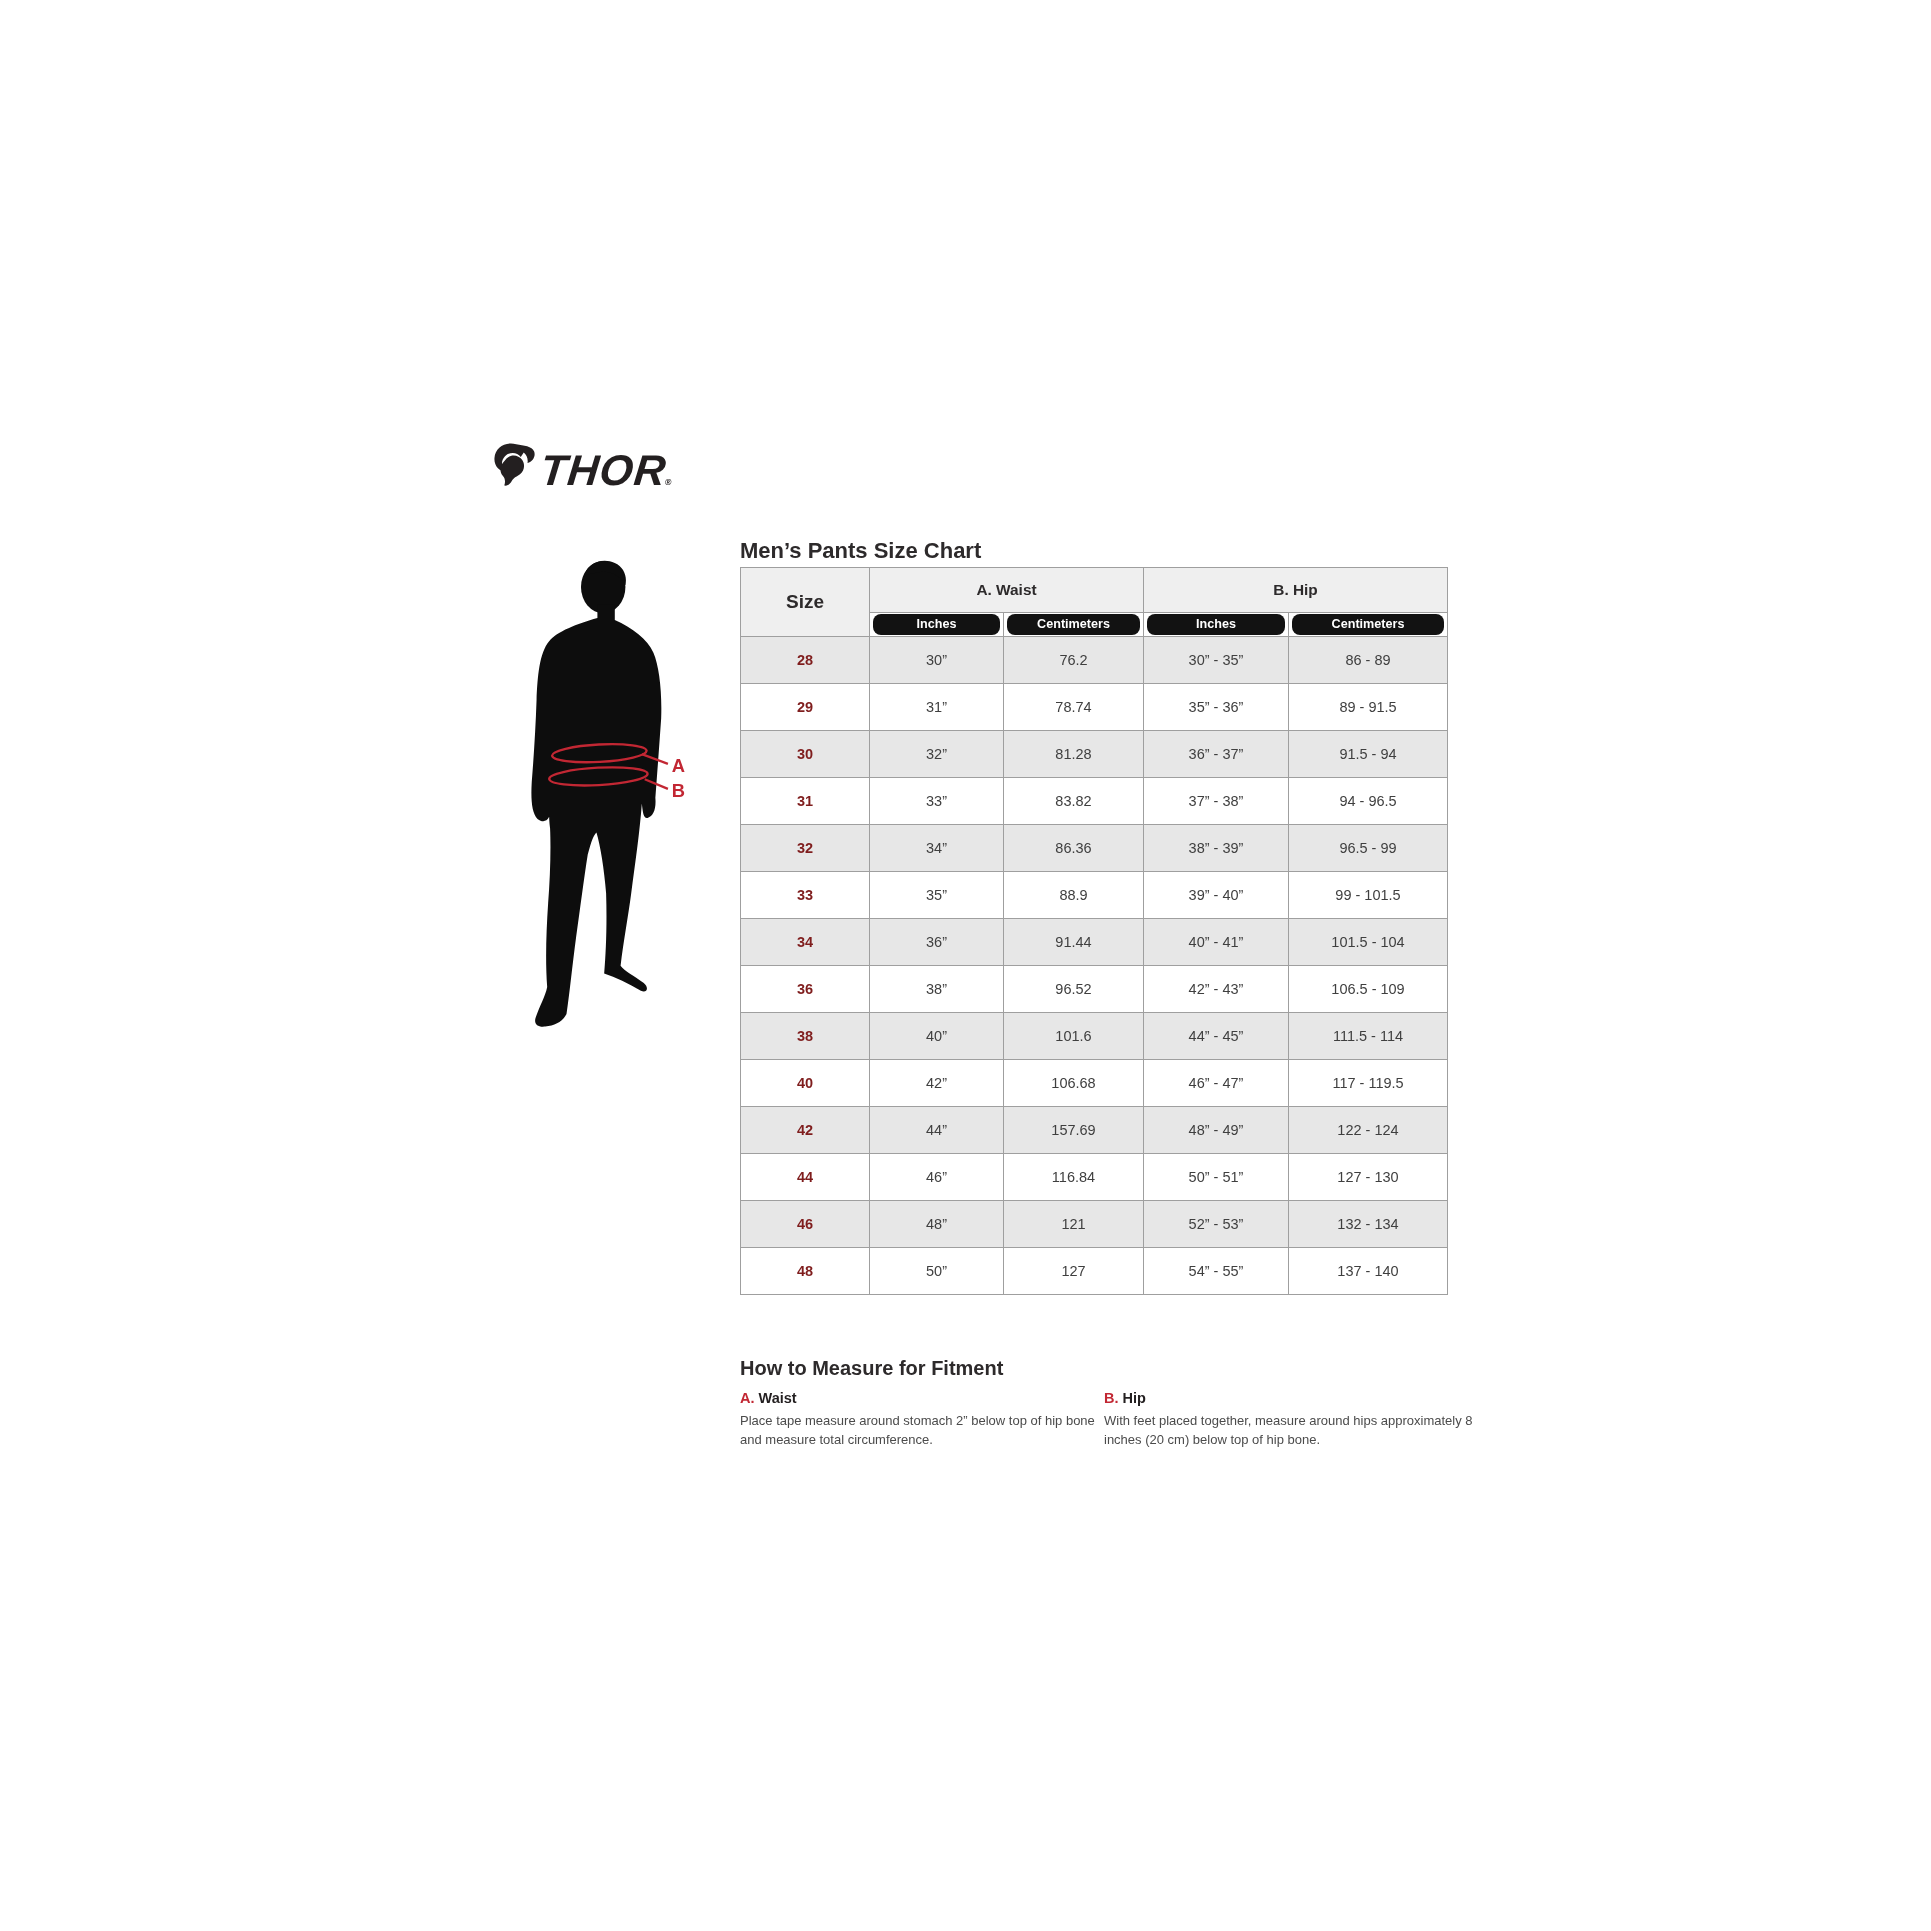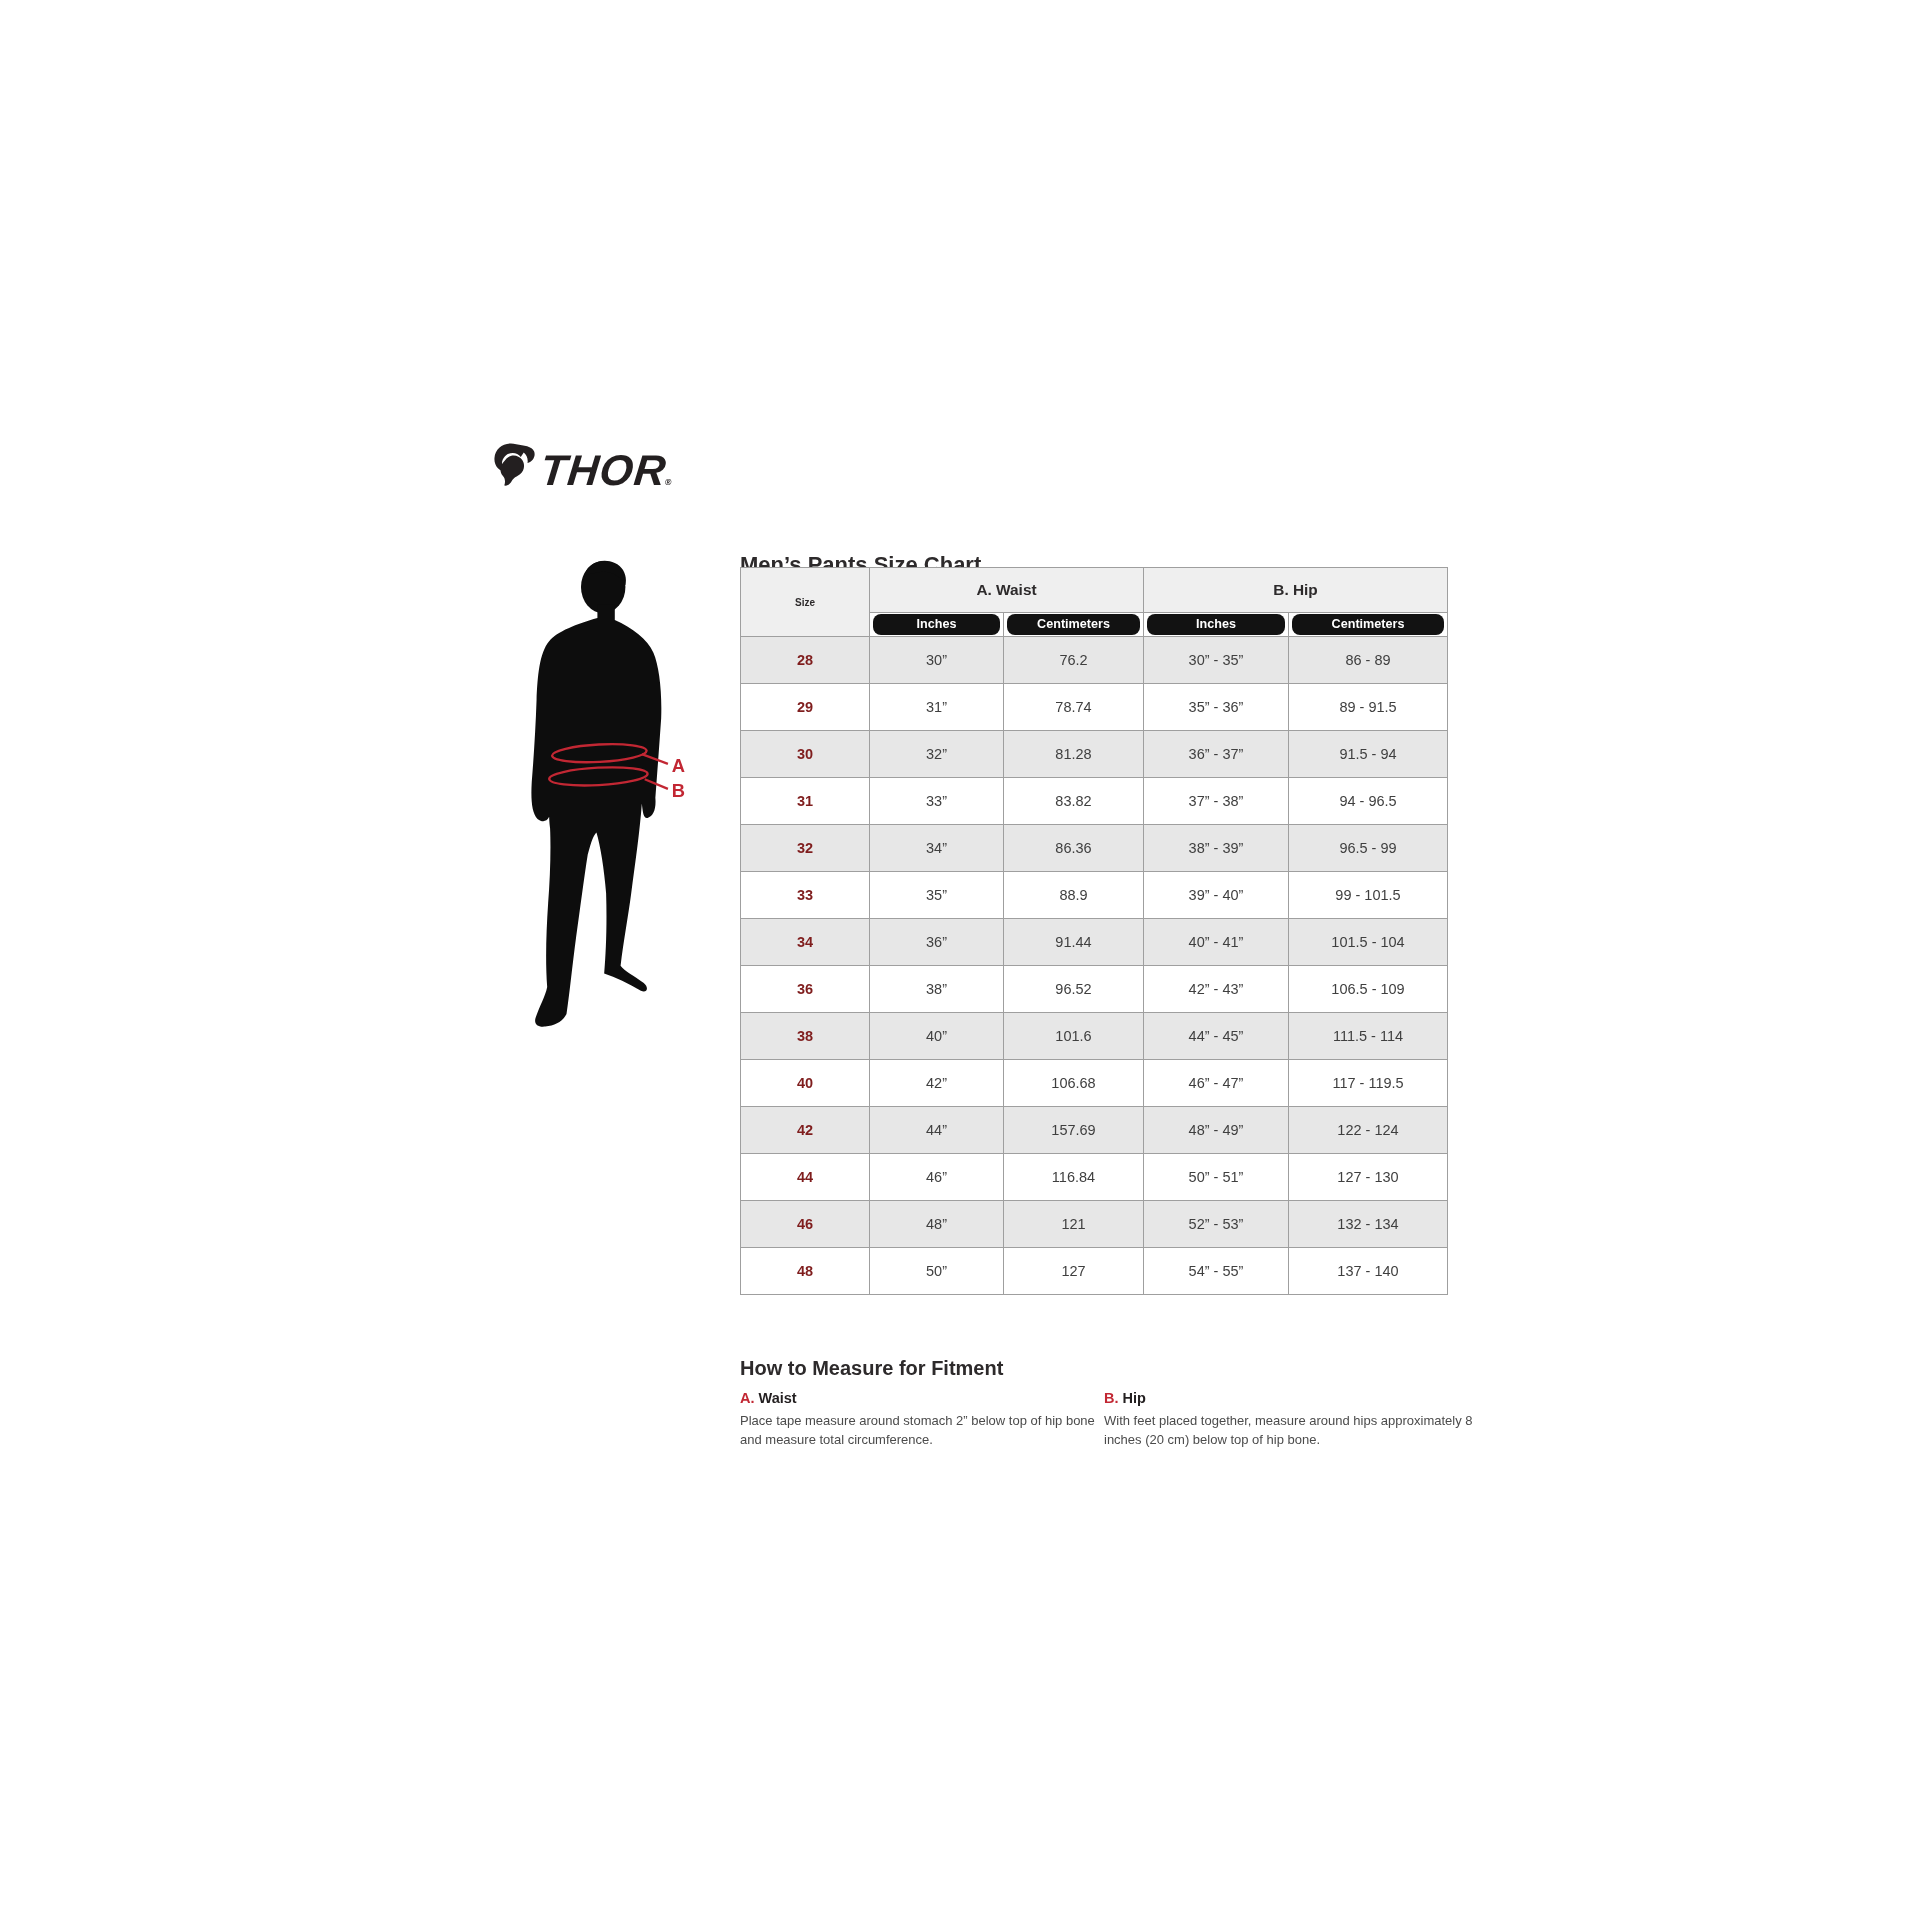--- a/index.html
+++ b/index.html
@@ -9,31 +9,31 @@
   }
   
   .logo{position:absolute;left:493px;top:439px;display:flex;align-items:center;gap:2.9px;}
   .logo-icon{width:45px;height:54px;}
   .logo-word{
     font-size:43px;font-weight:900;font-style:italic;letter-spacing:1px;
     color:#231f20;transform:skewX(-6deg);line-height:1;padding-top:7.7px;
   }
   .logo-reg{font-size:8.7px;font-style:normal;vertical-align:baseline;}
   
-  .page-title{position:absolute;left:740px;top:552px;font-size:22px;font-weight:700;color:#2d2a2b;}
+  .page-title{position:absolute;left:740px;top:538px;font-size:22px;font-weight:700;color:#2d2a2b;}
   
   .figure-wrap{position:absolute;left:524px;top:560px;width:170px;height:483px;}
   
   .table-wrap{position:absolute;left:740px;top:567px;width:708px;}
   table.size-table{border-collapse:collapse;table-layout:fixed;width:708px;}
   .size-table th,.size-table td{
     border:1.9px solid #9f9f9f;text-align:center;vertical-align:middle;padding:0;
   }
   .size-table thead th.group{height:44px;background:#efefef;font-size:15.4px;font-weight:700;color:#2d2a2b;}
-  .size-table thead th.size-head{background:#efefef;font-size:10px;font-weight:700;color:#2d2a2b;}
+  .size-table thead th.size-head{background:#efefef;font-size:19px;font-weight:700;color:#2d2a2b;}
   .size-table thead th.sub{height:23px;background:#ffffff;border-top:none;}
   .size-table thead th.sub .bar{
     background:#121212;color:#ffffff;font-size:12.6px;font-weight:700;
     height:21px;line-height:21px;margin:1px 2.9px;border-radius:8px;
   }
   .size-table tbody td{height:46px;font-size:14.5px;color:#3f3f3f;}
   .size-table tbody td.size-col{font-weight:700;color:#7f1d1d;}
   .size-table tbody tr:nth-child(odd) td{background:#e7e7e7;}
   .size-table tbody tr:nth-child(even) td{background:#ffffff;}
   

